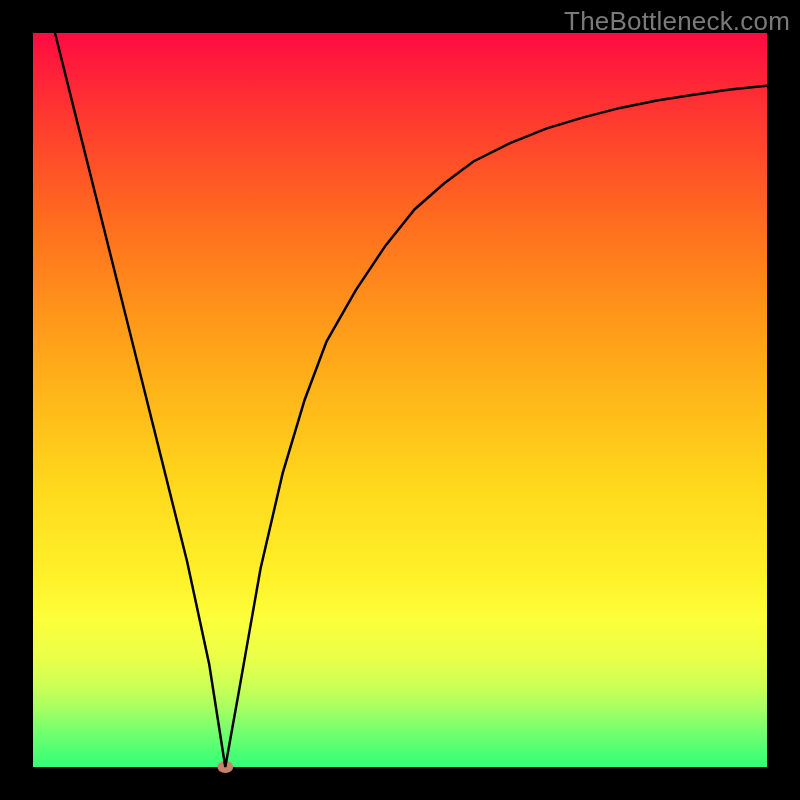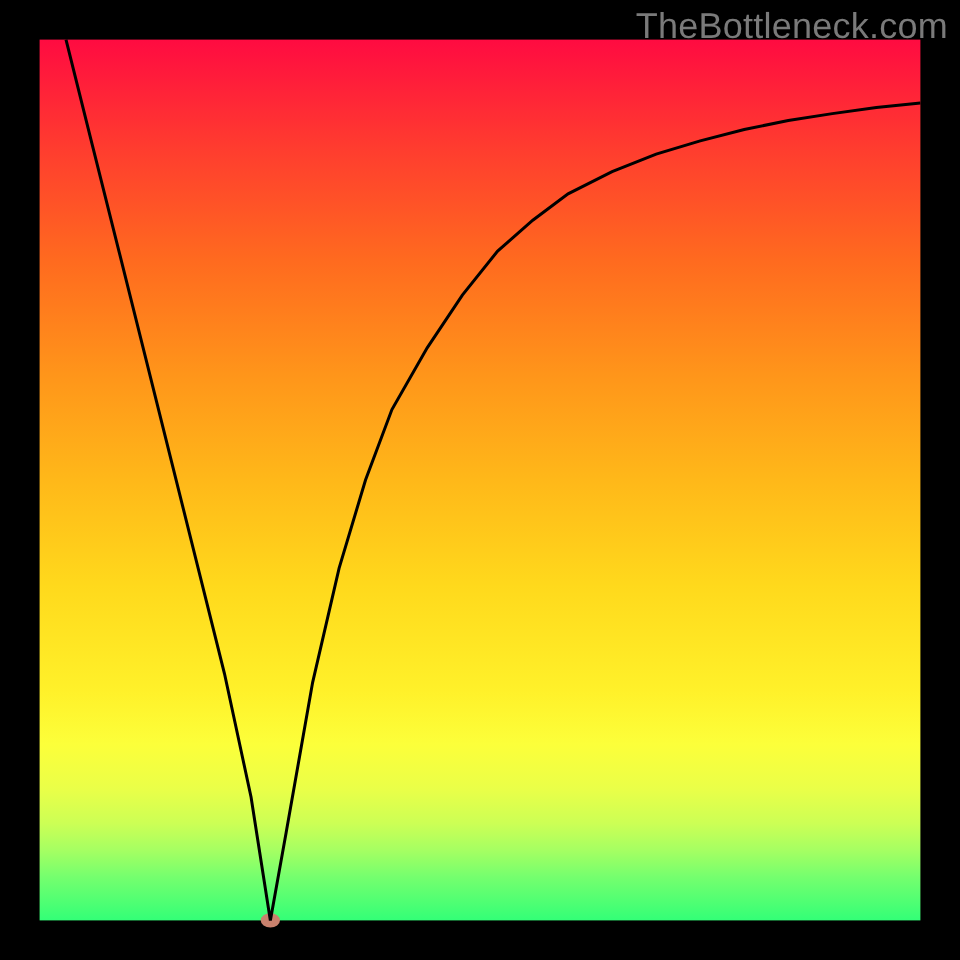--- a/index.html
+++ b/index.html
@@ -45,21 +45,21 @@
     top: 0;
     width: 734px;
     height: 734px;
     overflow: visible;
   }
   .watermark {
     position: absolute;
     top: 6px;
     right: 10px;
     color: #7a7a7a;
-    font-size: 30px;
+    font-size: 26px;
     font-weight: 500;
     letter-spacing: 0.2px;
     user-select: none;
   }
 </style>
 </head>
 <body>
 
 <div class="frame">
   <div class="plot">

